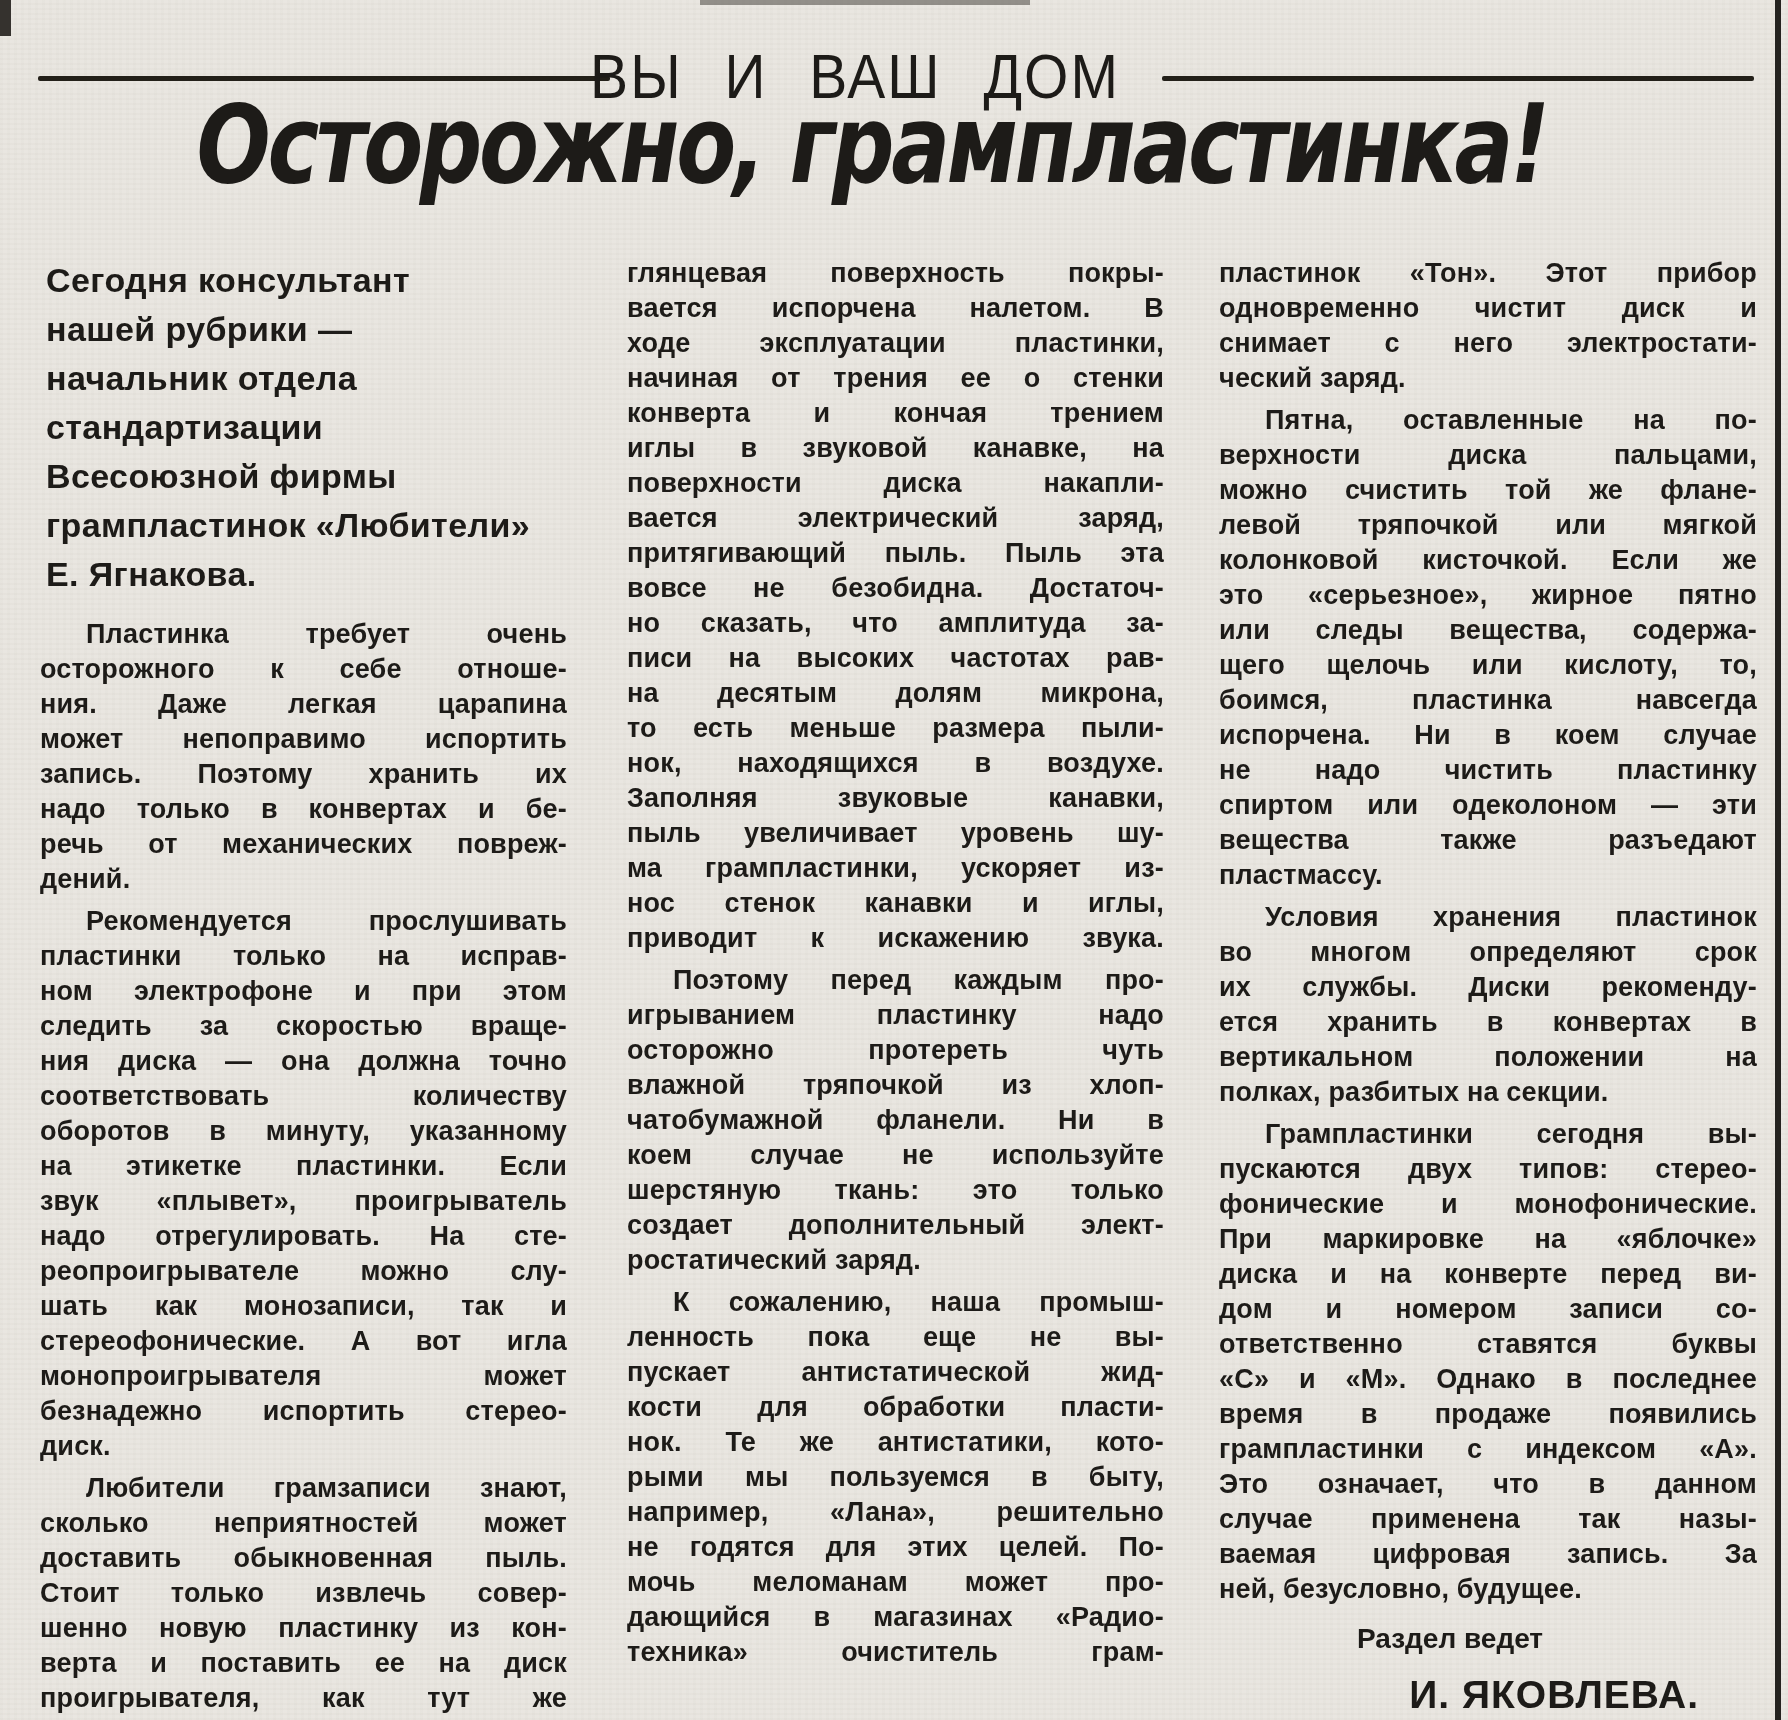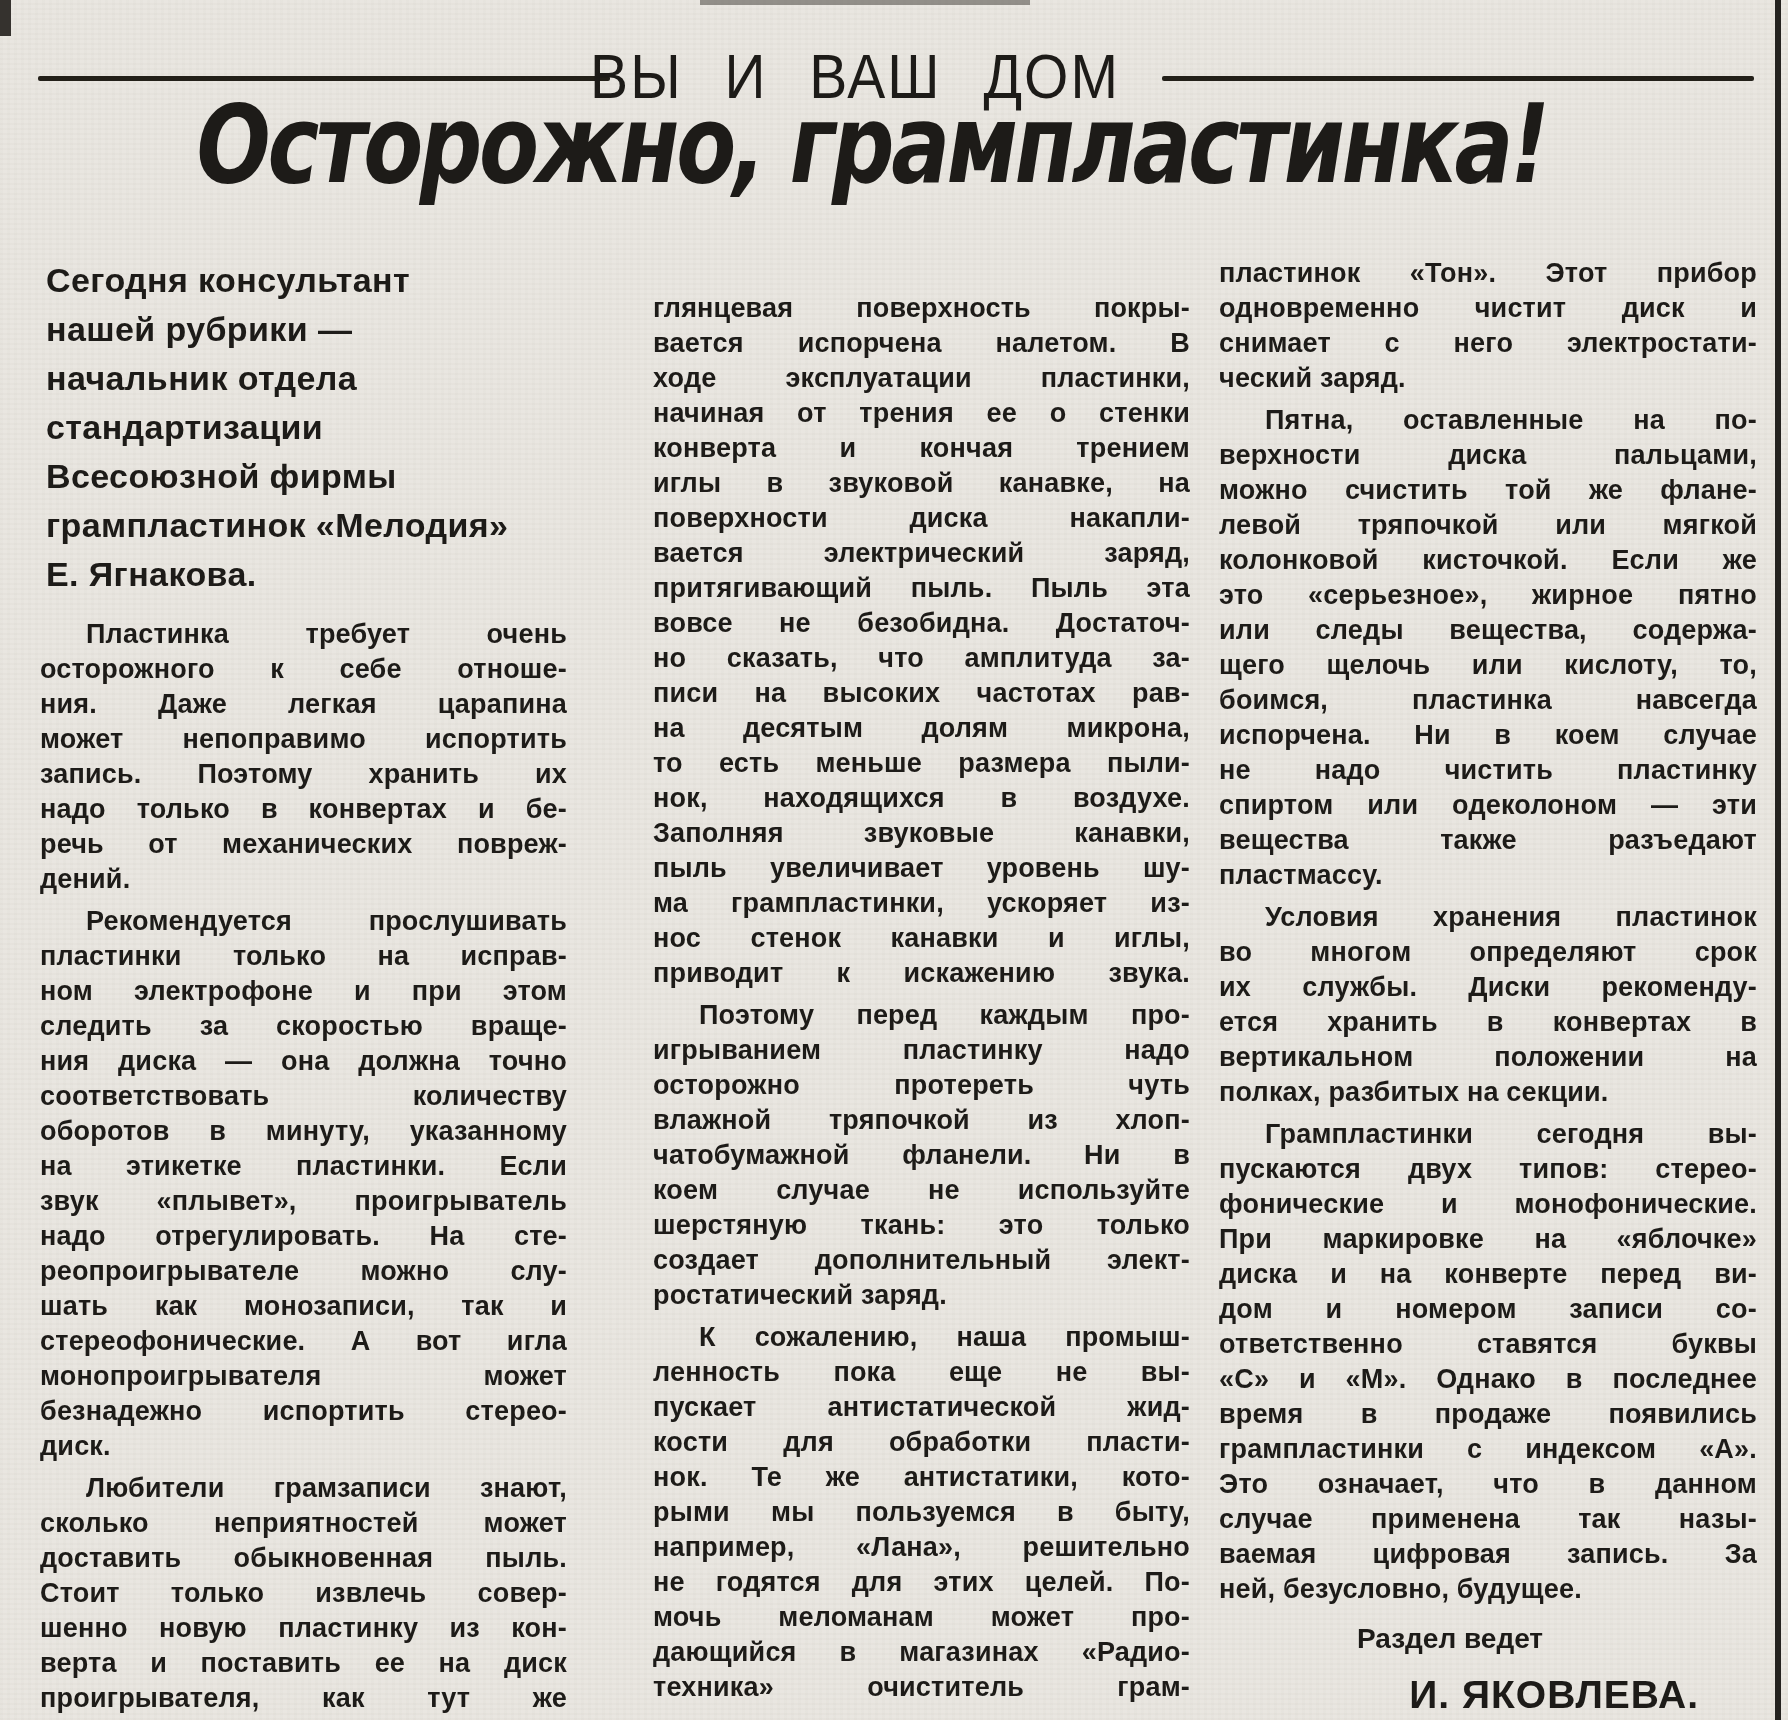--- a/index.html
+++ b/index.html
@@ -32,21 +32,21 @@
   .title-inner{
     display:inline-block;font-size:104px;font-weight:bold;font-style:italic;
     font-family:"DejaVu Sans","Liberation Sans",sans-serif;
     letter-spacing:-4px;transform:scaleX(.84) scaleY(1.04);transform-origin:center;
     white-space:nowrap;
   }
 
   
   .col{position:absolute;top:256px;}
   .col-1{left:40px;width:527px;}
-  .col-2{left:653px;width:537px;margin-top:35px;}
+  .col-2{left:627px;width:537px;}
   .col-3{left:1219px;width:538px;}
   .para{margin:0 0 7px 0;}
   .para.lede{margin-bottom:18px;}
   .line{font-size:27px;line-height:35px;font-weight:600;letter-spacing:.2px;}
   .line.j{display:flex;justify-content:space-between;}
   .line.ind{padding-left:46px;}
   .lede .line{font-size:34px;line-height:49px;font-weight:700;letter-spacing:.4px;padding-left:6px;}
   .sig-lead{font-size:28px;font-weight:600;text-align:center;padding-right:76px;margin-top:16px;}
   .sig-name{font-size:39px;font-weight:700;text-align:right;padding-right:58px;margin-top:18px;letter-spacing:1px;}
 </style>
@@ -68,21 +68,21 @@
 </div>
 
 <div id="columns">
     <div class="col col-1">
       <div class="para lede">
         <div class="line">Сегодня консультант</div>
         <div class="line">нашей рубрики —</div>
         <div class="line">начальник отдела</div>
         <div class="line">стандартизации</div>
         <div class="line">Всесоюзной фирмы</div>
-        <div class="line">грампластинок «Мелодия»</div>
+        <div class="line">грампластинок «Любители»</div>
         <div class="line">Е. Ягнакова.</div>
       </div>
       <div class="para body">
         <div class="line j ind">
           <span>Пластинка</span>
           <span>требует</span>
           <span>очень</span>
         </div>
         <div class="line j">
           <span>осторожного</span>

